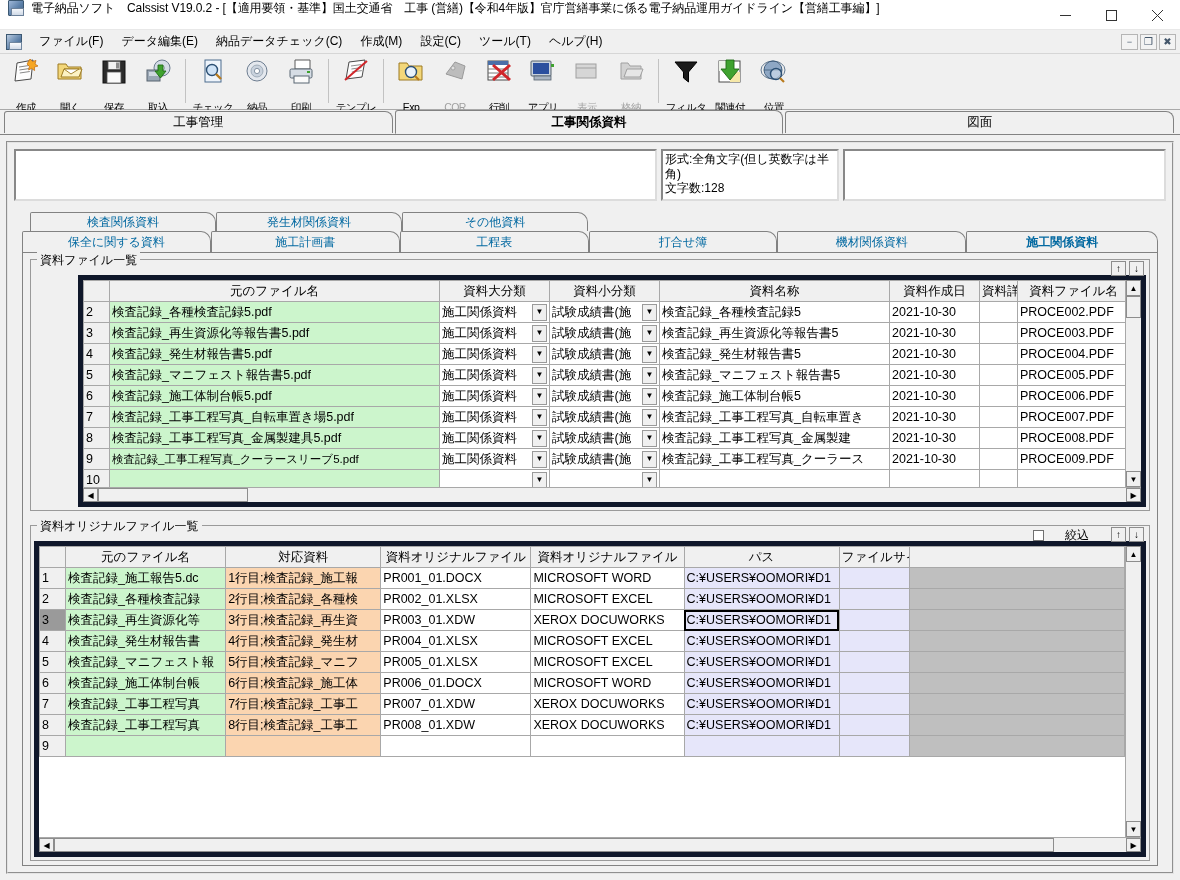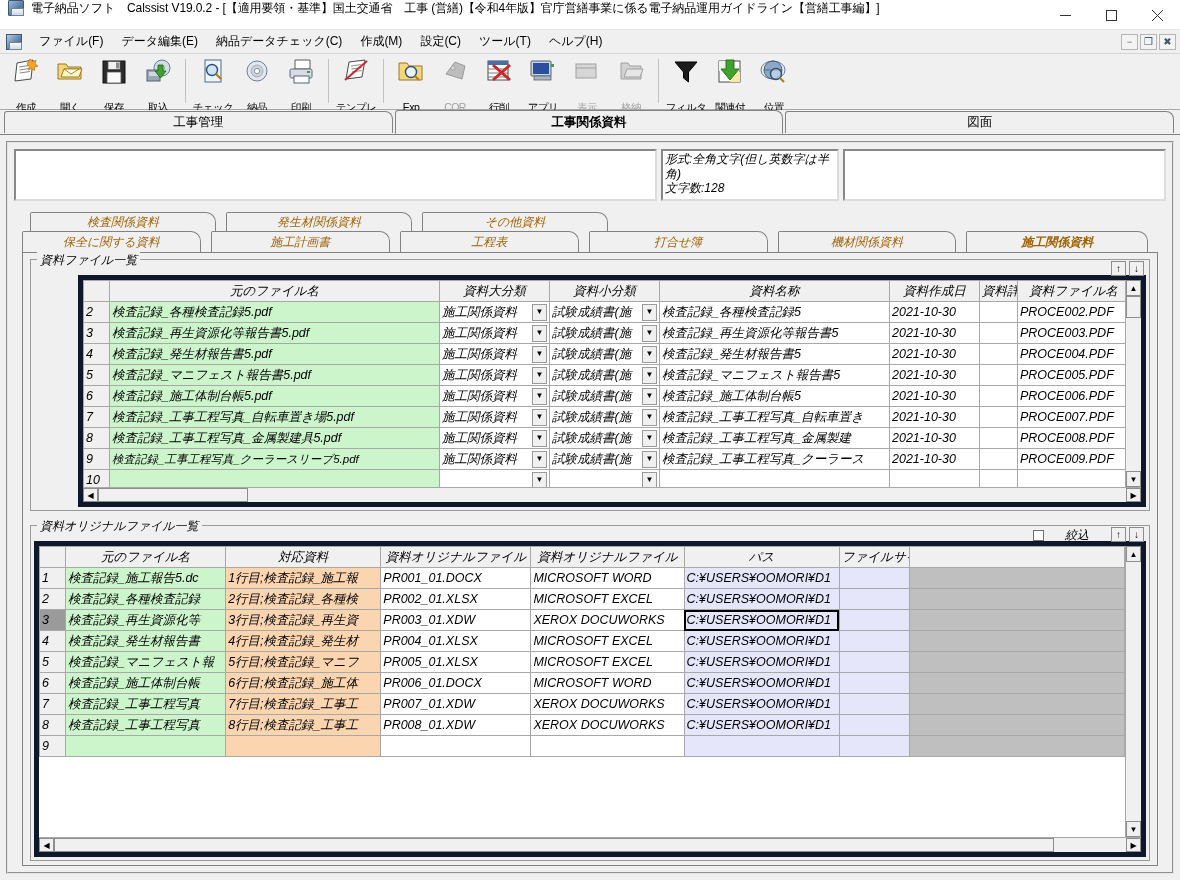--- a/index.html
+++ b/index.html
@@ -80,41 +80,41 @@
   }
   .maintab.active{background:#f0f0f0;font-weight:bold;height:24px;top:0;z-index:3;border-bottom:1px solid #f0f0f0;}
 
   
   .work{
     background:#f0f0f0;border-top:1px solid #828282;
     padding:6px;height:calc(880px - 30px - 24px - 56px - 24px);
   }
   .panel-outer{
     border:2px groove #e3e3e3;background:#f0f0f0;height:100%;
-    padding:6px;display:flex;flex-direction:column;font-style:italic;
+    padding:6px;display:flex;flex-direction:column;
   }
   
   .inforow{display:flex;gap:4px;margin-bottom:7px;}
   .field{
     background:#ffffff;border:2px inset #dcdcdc;height:52px;
     font-size:12px;padding:1px 2px;overflow:hidden;line-height:14.5px;color:#000;
   }
   .field.f1{flex:1 1 630px;}
   .field.f2{flex:0 0 178px;}
   .field.f3{flex:1 1 310px;}
 
   
   .subtabs-wrap{margin:2px 8px 0 8px;}
   .subrow{display:flex;align-items:flex-end;height:21px;}
   .subrow.row1{padding-left:8px;}
   .subtab{
     height:19px;background:#f0f0f0;border:1px solid #828282;border-bottom:none;
-    border-radius:2px 10px 0 0;margin-right:10px;
+    border-radius:2px 10px 0 0;margin-right:0;
     display:flex;align-items:center;justify-content:center;
-    font-size:12px;color:#a16207;cursor:default;padding:0 22px;
+    font-size:12px;color:#0369a1;cursor:default;padding:0 22px;
   }
   .subrow.row2 .subtab{height:21px;}
   .subtab.active{font-weight:bold;background:#f0f0f0;}
   .subrow.row1 .subtab{width:186px;}
   .subrow.row2 .subtab{flex:1;}
   .subrow.row2 .subtab.active{flex:1.02;}
 
   
   .tabbody{
     border:1px solid #828282;background:#f0f0f0;

